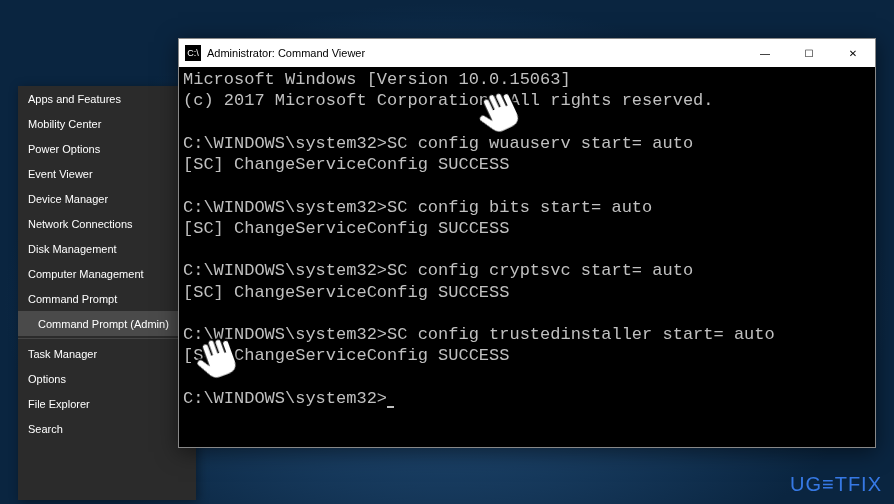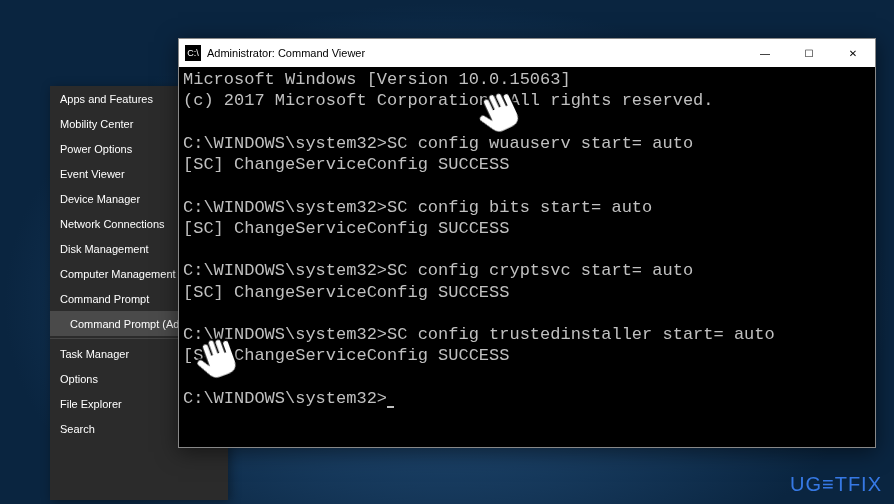--- a/index.html
+++ b/index.html
@@ -21,21 +21,20 @@
   left: 18px;
   top: 86px;
   bottom: 4px;
   width: 178px;
   background: #2b2b2b;
   display: flex;
   flex-direction: column;
   font-size: 11px;
   color: #fff;
   box-shadow: 2px 2px 10px rgba(0,0,0,.4);
-  margin-left: 32px;
 }
 .winx-item {
   padding: 6.5px 10px;
   cursor: pointer;
   border: none;
   background: none;
   color: #fff;
   text-align: left;
   font-size: 11px;
   font-family: inherit;

